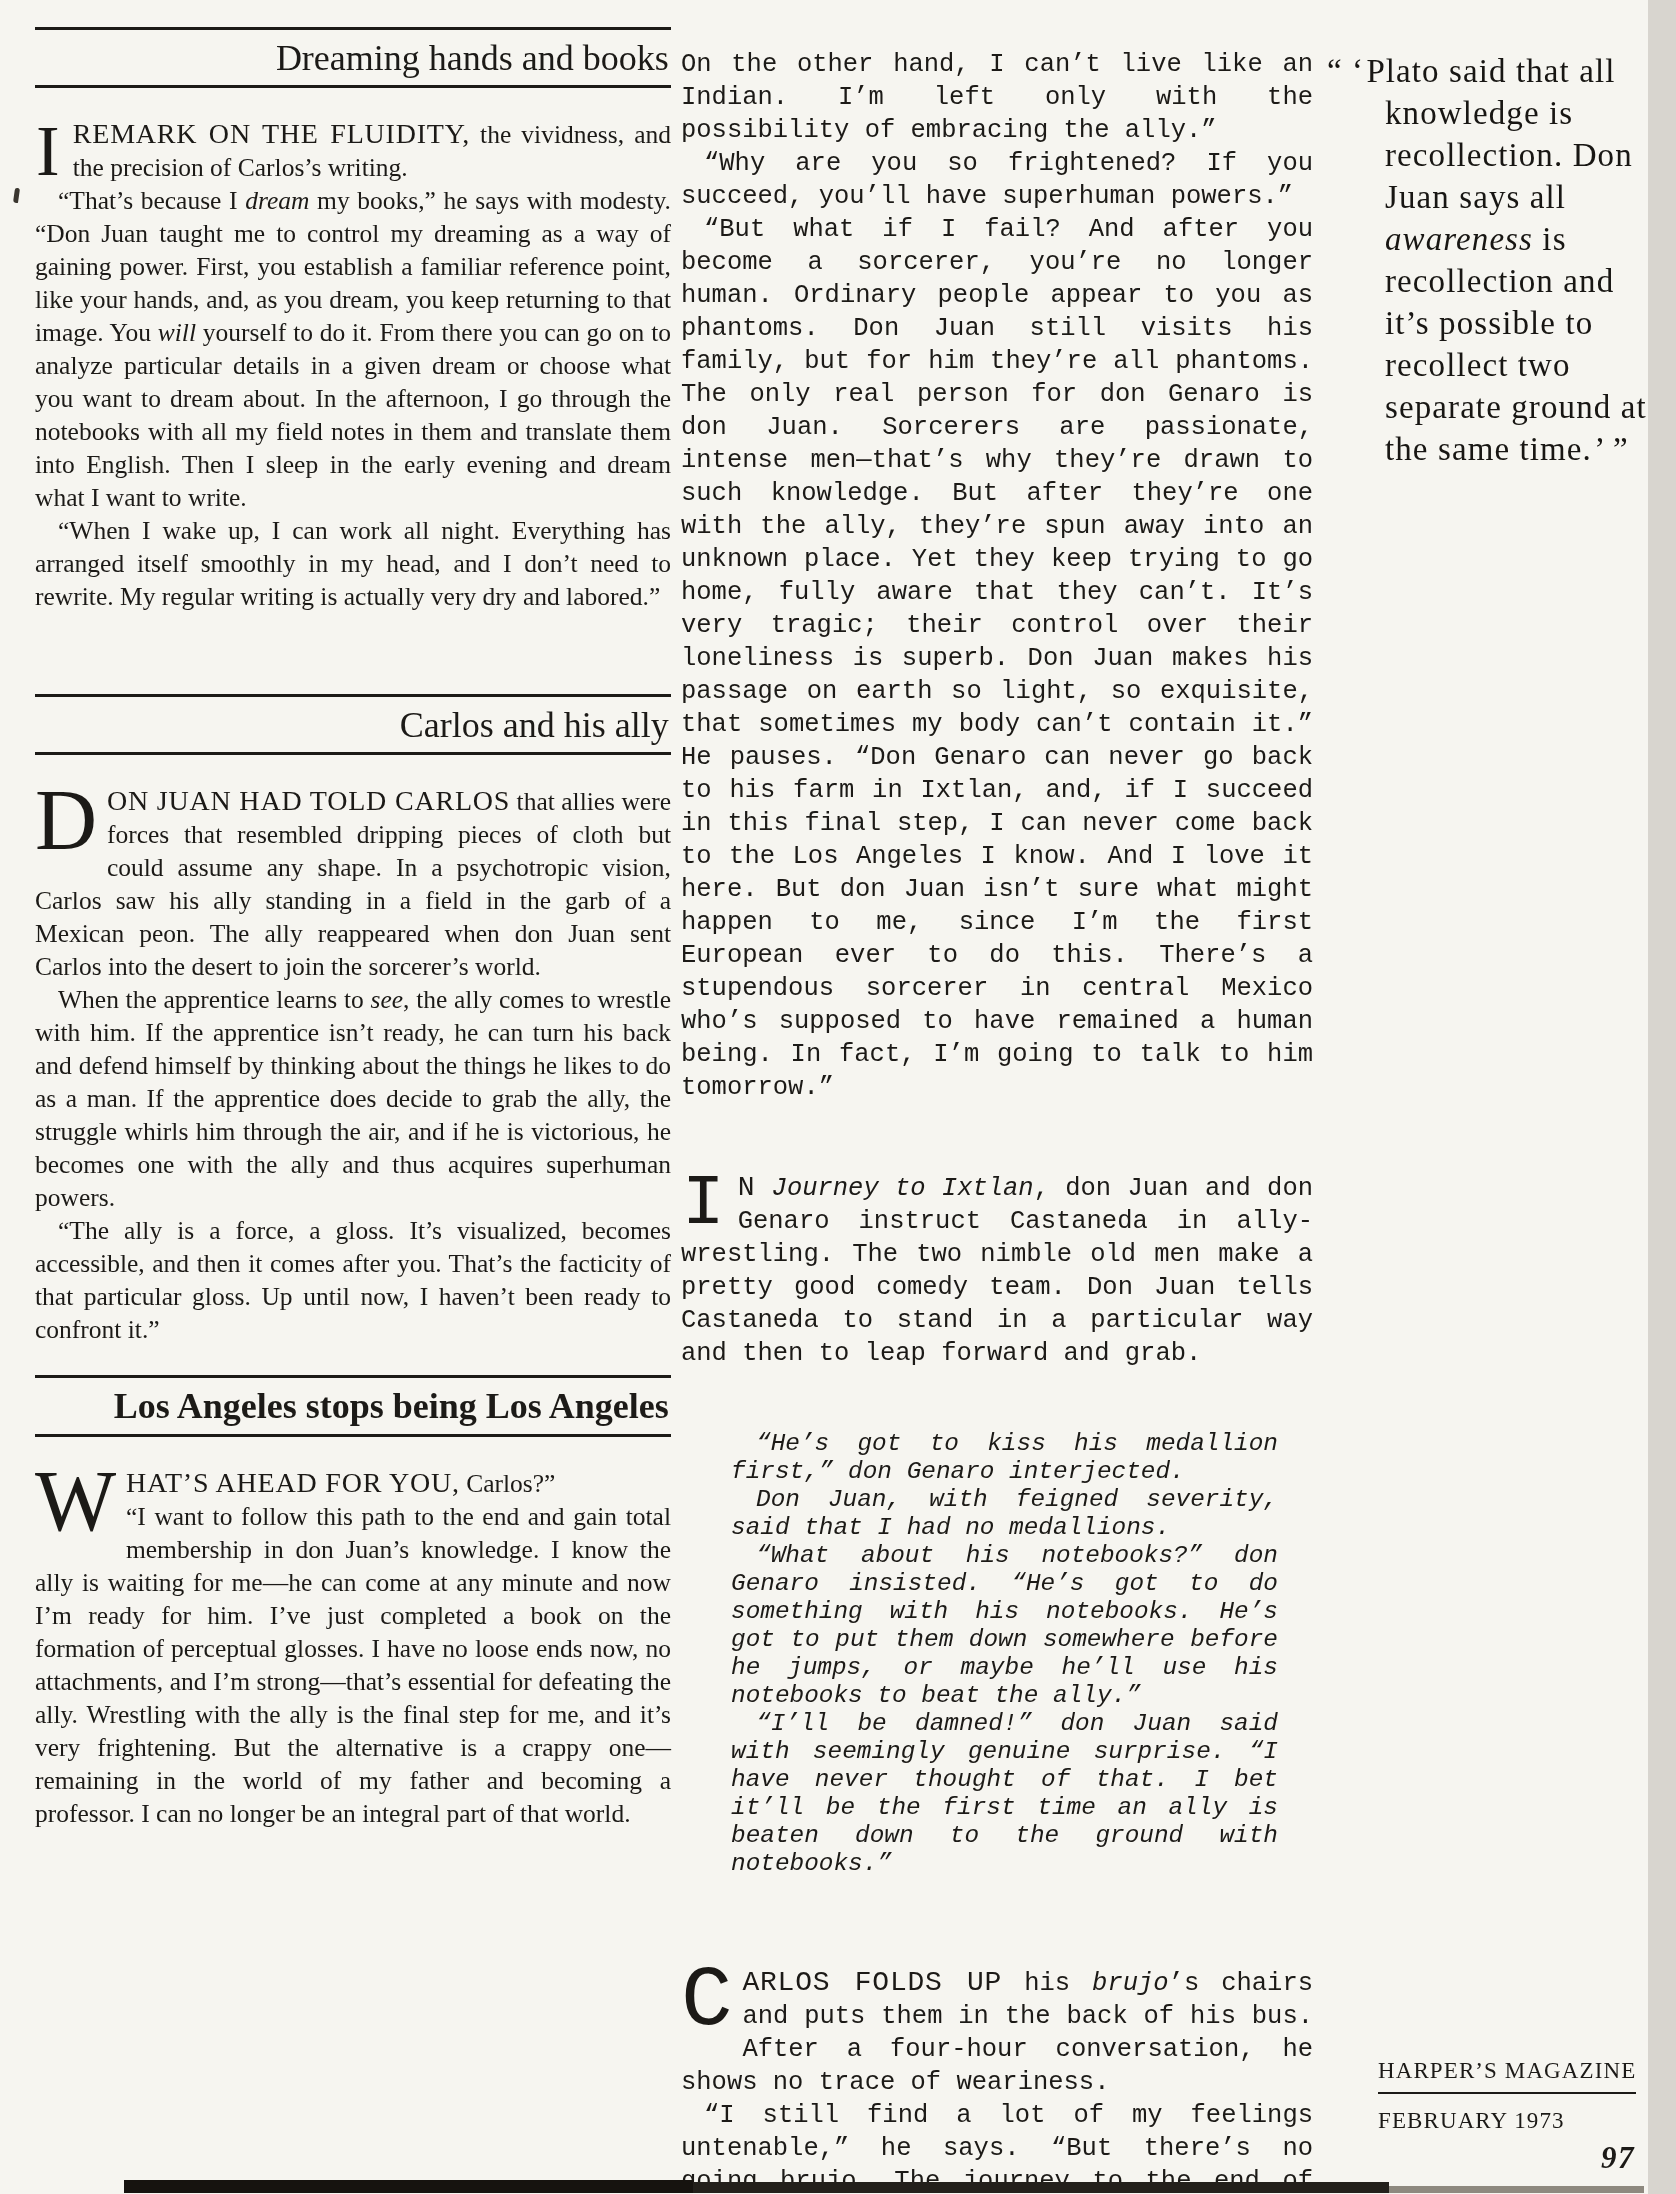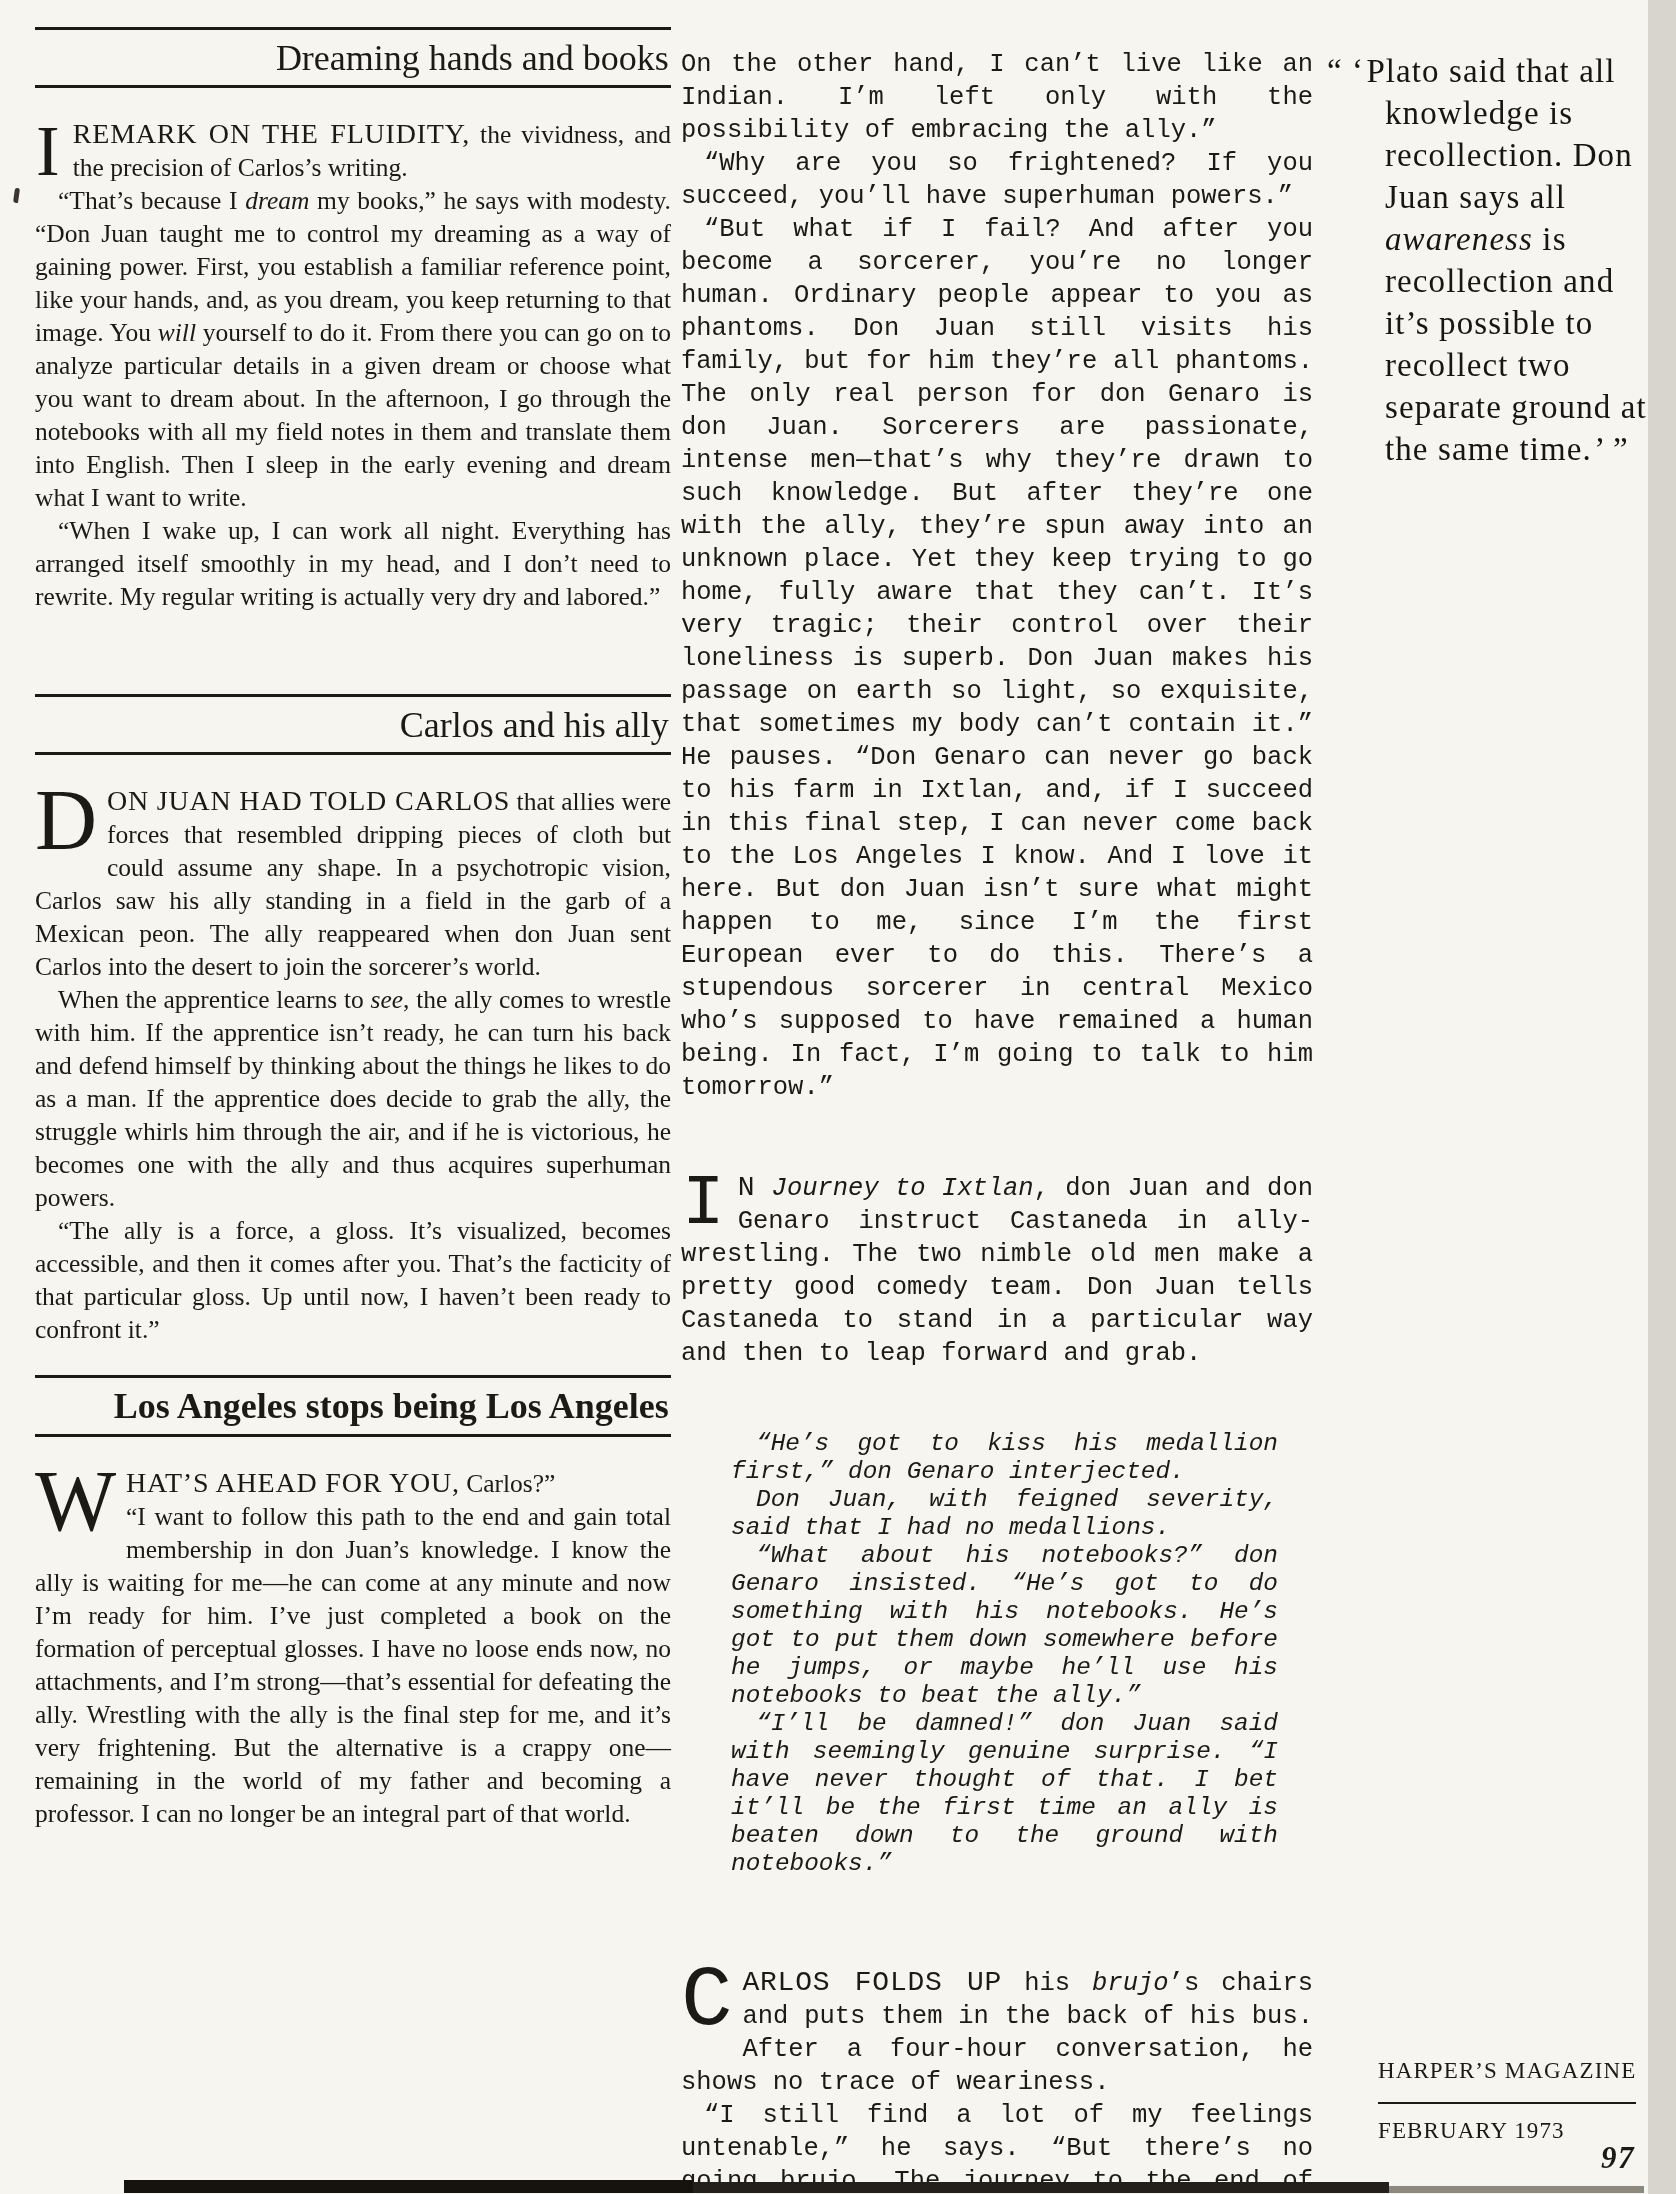--- a/index.html
+++ b/index.html
@@ -69,21 +69,21 @@
   .pq-open { margin-right:2.2px; }
   .pq-close { margin-left:2.2px; }
 
   .footer {
     position:absolute;
     left:1378px; top:2058px; width:282px;
     font-size:23px; line-height:1.1;
     letter-spacing:1.1px;
     white-space:nowrap;
   }
-  .footer-mag { display:inline-block; padding-bottom:19px; border-bottom:2.7px solid #1c1a17; }
+  .footer-mag { display:inline-block; padding-bottom:9px; border-bottom:2.7px solid #1c1a17; }
   .footer-date { display:block; padding-top:14px; }
 
   .page-num {
     position:absolute;
     left:1601px; top:2140px;
     font-size:31px; font-style:italic; font-weight:bold;
     letter-spacing:1.6px;
   }
 
   

